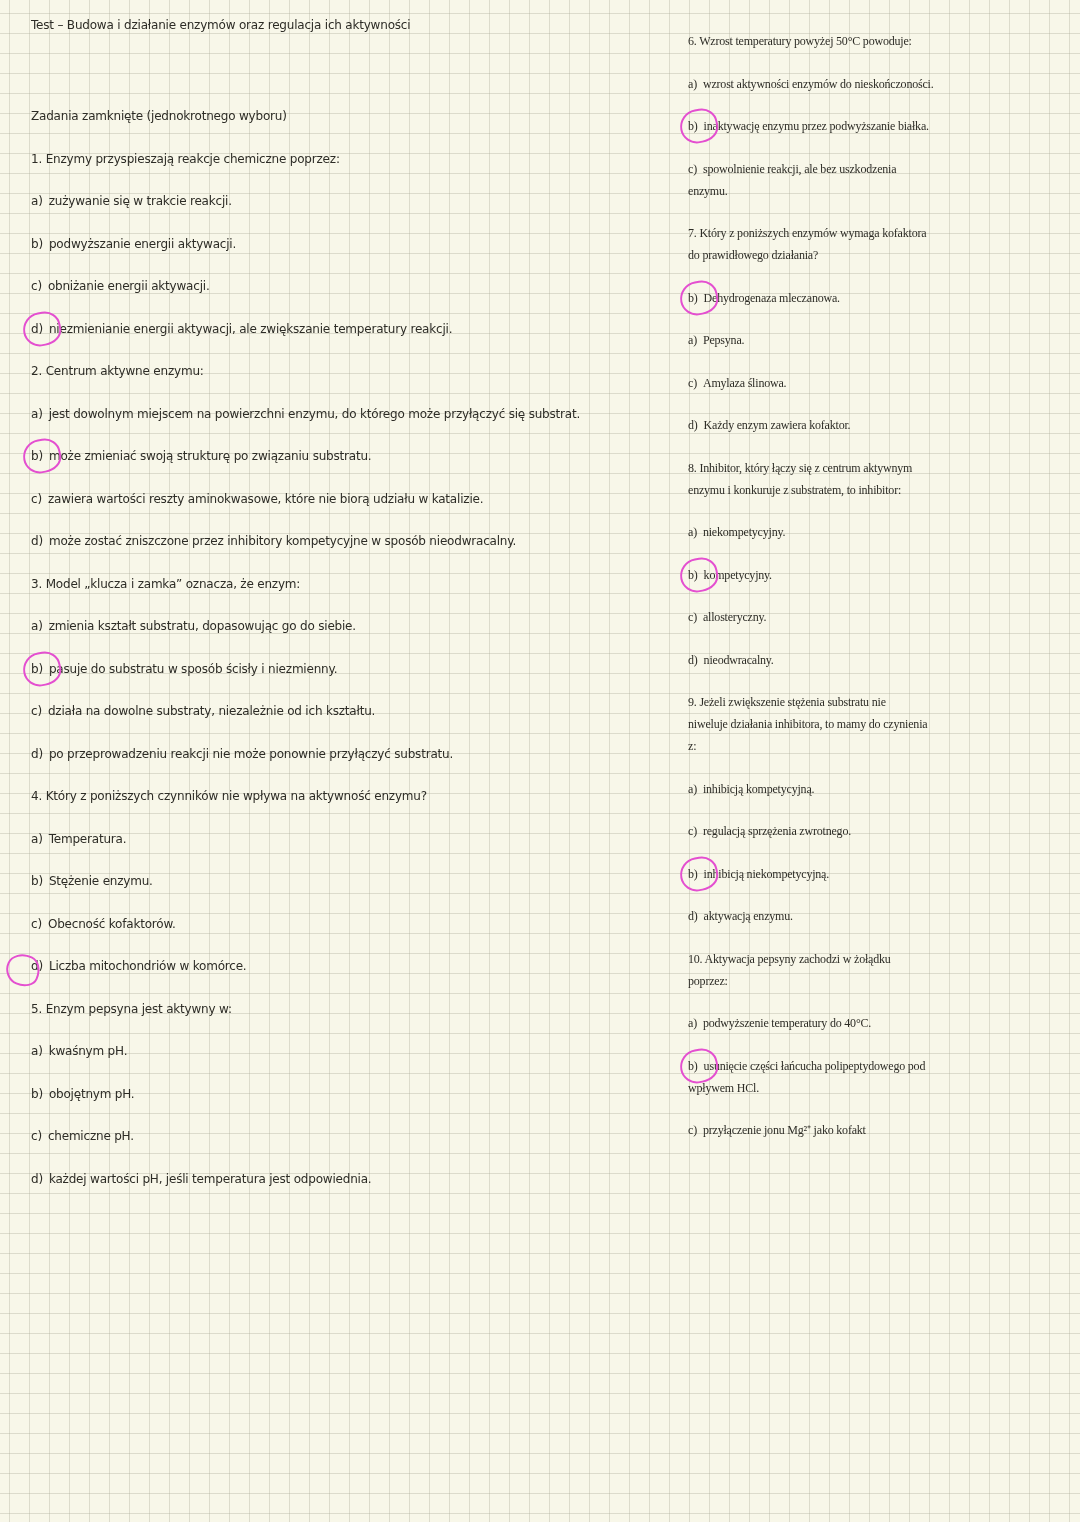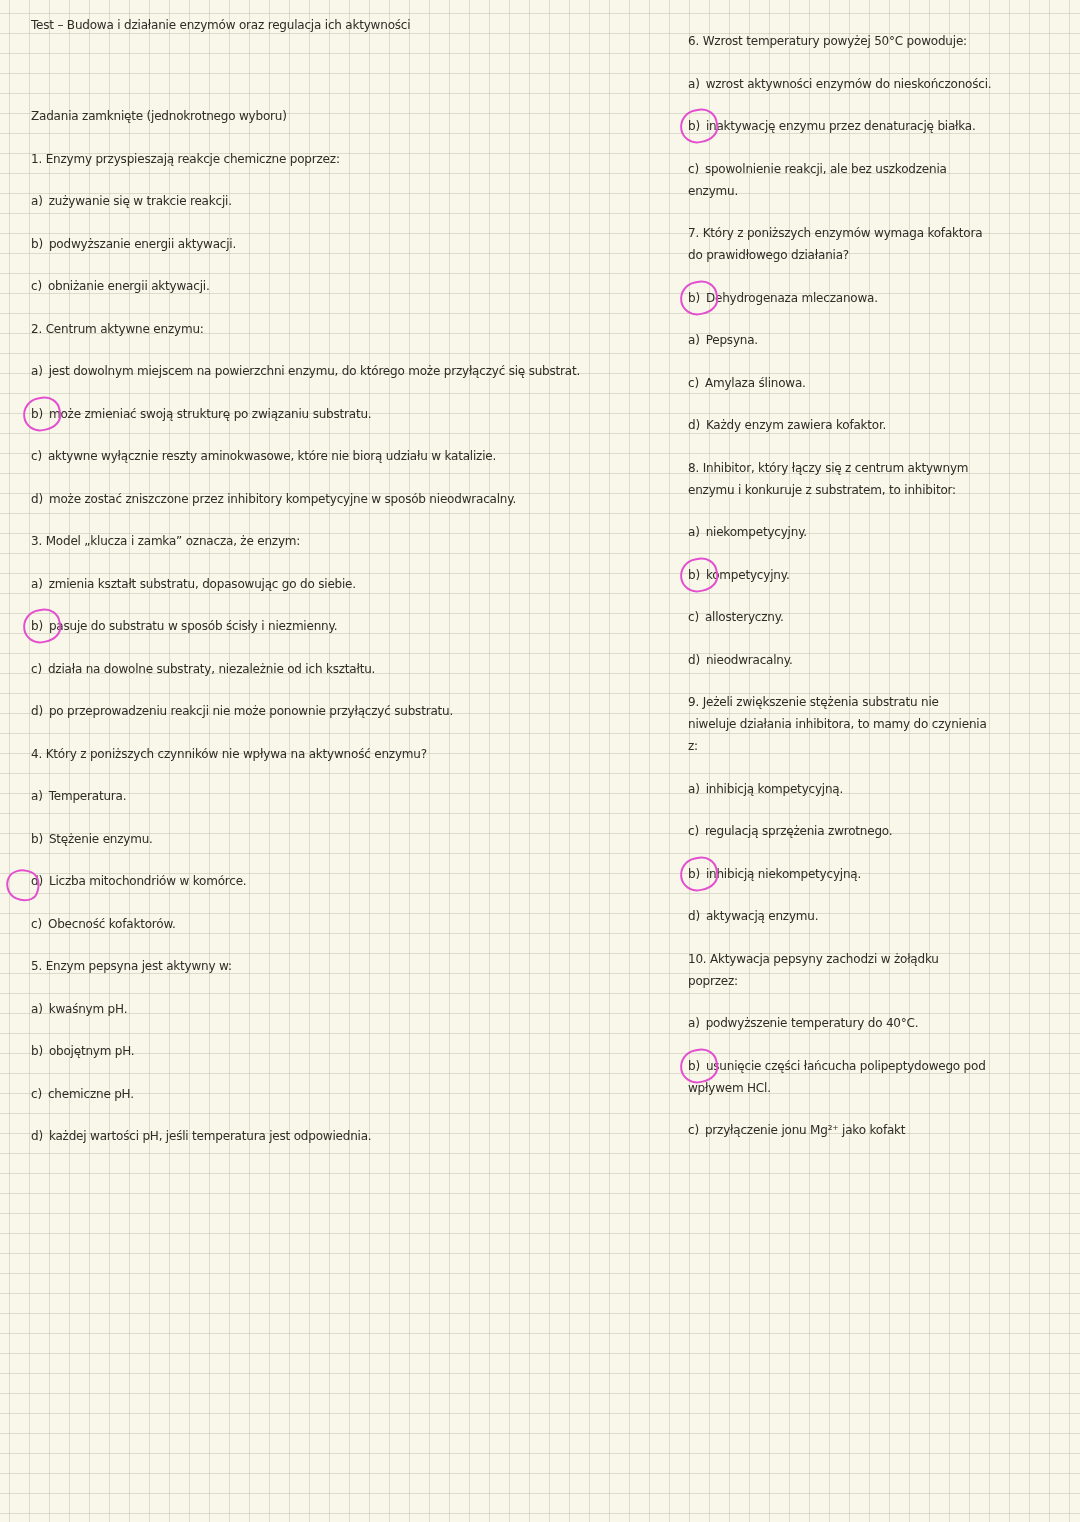--- a/index.html
+++ b/index.html
@@ -14,21 +14,21 @@
     background-size: 20px 20px;
     background-position: 9px 13px;
     overflow:hidden;
     font-family:"DejaVu Sans", sans-serif;
     color: var(--ink, #2d2c26);
     font-size:12px;
     letter-spacing:-0.2px;
   }
   .column { position:absolute; }
   .column.left  { left:31px;  top:14px; width:645px; }
-  .column.right { left:688px; top:30px; width:372px; }
+  .column.right { left:688px; top:30px; width:372px;font-family:Liberation Serif, serif; }
 
   .doc-title, .section-heading, .q-head, .option {
     line-height:22px;
     white-space:pre-line;
     margin:0 0 20.5px 0;
   }
   .doc-title { margin-bottom:69px; }
 
   .letter-wrap { position:relative; display:inline-block; margin-right:6px; }
   .mark {
@@ -56,67 +56,68 @@
     <div class="section-heading">Zadania zamknięte (jednokrotnego wyboru)</div>
 
   <div class="q-head">1. Enzymy przyspieszają reakcje chemiczne poprzez:</div>
 
   <div class="option"><span class="letter-wrap"><span class="letter">a)</span></span><span class="opt-text">zużywanie się w trakcie reakcji.</span></div>
 
   <div class="option"><span class="letter-wrap"><span class="letter">b)</span></span><span class="opt-text">podwyższanie energii aktywacji.</span></div>
 
   <div class="option"><span class="letter-wrap"><span class="letter">c)</span></span><span class="opt-text">obniżanie energii aktywacji.</span></div>
 
+  <div class="option"><span class="letter-wrap"><span class="letter">d)</span><span class="mark ring"></span></span><span class="opt-text">niezmienianie energii aktywacji, ale zwiększanie temperatury reakcji.</span></div>
 
   <div class="q-head">2. Centrum aktywne enzymu:</div>
 
   <div class="option"><span class="letter-wrap"><span class="letter">a)</span></span><span class="opt-text">jest dowolnym miejscem na powierzchni enzymu, do którego może przyłączyć się substrat.</span></div>
 
   <div class="option"><span class="letter-wrap"><span class="letter">b)</span><span class="mark ring"></span></span><span class="opt-text">może zmieniać swoją strukturę po związaniu substratu.</span></div>
 
-  <div class="option"><span class="letter-wrap"><span class="letter">c)</span></span><span class="opt-text">aktywne wyłącznie reszty aminokwasowe, które nie biorą udziału w katalizie.</span></div>
+  <div class="option"><span class="letter-wrap"><span class="letter">c)</span></span><span class="opt-text">zawiera wartości reszty aminokwasowe, które nie biorą udziału w katalizie.</span></div>
 
   <div class="option"><span class="letter-wrap"><span class="letter">d)</span></span><span class="opt-text">może zostać zniszczone przez inhibitory kompetycyjne w sposób nieodwracalny.</span></div>
 
   <div class="q-head">3. Model „klucza i zamka” oznacza, że enzym:</div>
 
   <div class="option"><span class="letter-wrap"><span class="letter">a)</span></span><span class="opt-text">zmienia kształt substratu, dopasowując go do siebie.</span></div>
 
   <div class="option"><span class="letter-wrap"><span class="letter">b)</span><span class="mark ring"></span></span><span class="opt-text">pasuje do substratu w sposób ścisły i niezmienny.</span></div>
 
   <div class="option"><span class="letter-wrap"><span class="letter">c)</span></span><span class="opt-text">działa na dowolne substraty, niezależnie od ich kształtu.</span></div>
 
   <div class="option"><span class="letter-wrap"><span class="letter">d)</span></span><span class="opt-text">po przeprowadzeniu reakcji nie może ponownie przyłączyć substratu.</span></div>
 
   <div class="q-head">4. Który z poniższych czynników nie wpływa na aktywność enzymu?</div>
 
   <div class="option"><span class="letter-wrap"><span class="letter">a)</span></span><span class="opt-text">Temperatura.</span></div>
 
   <div class="option"><span class="letter-wrap"><span class="letter">b)</span></span><span class="opt-text">Stężenie enzymu.</span></div>
 
+  <div class="option"><span class="letter-wrap"><span class="letter">c)</span></span><span class="opt-text">Obecność kofaktorów.</span></div>
+
   <div class="option"><span class="letter-wrap"><span class="letter">d)</span><span class="mark blob"></span></span><span class="opt-text">Liczba mitochondriów w komórce.</span></div>
-
-  <div class="option"><span class="letter-wrap"><span class="letter">c)</span></span><span class="opt-text">Obecność kofaktorów.</span></div>
 
   <div class="q-head">5. Enzym pepsyna jest aktywny w:</div>
 
   <div class="option"><span class="letter-wrap"><span class="letter">a)</span></span><span class="opt-text">kwaśnym pH.</span></div>
 
   <div class="option"><span class="letter-wrap"><span class="letter">b)</span></span><span class="opt-text">obojętnym pH.</span></div>
 
   <div class="option"><span class="letter-wrap"><span class="letter">c)</span></span><span class="opt-text">chemiczne pH.</span></div>
 
   <div class="option"><span class="letter-wrap"><span class="letter">d)</span></span><span class="opt-text">każdej wartości pH, jeśli temperatura jest odpowiednia.</span></div>
 </div>
   <div class="column right">
   <div class="q-head">6. Wzrost temperatury powyżej 50°C powoduje:</div>
 
   <div class="option"><span class="letter-wrap"><span class="letter">a)</span></span><span class="opt-text">wzrost aktywności enzymów do nieskończoności.</span></div>
 
-  <div class="option"><span class="letter-wrap"><span class="letter">b)</span><span class="mark ring"></span></span><span class="opt-text">inaktywację enzymu przez denaturację białka.</span></div>
+  <div class="option"><span class="letter-wrap"><span class="letter">b)</span><span class="mark ring"></span></span><span class="opt-text">inaktywację enzymu przez podwyższanie białka.</span></div>
 
   <div class="option"><span class="letter-wrap"><span class="letter">c)</span></span><span class="opt-text">spowolnienie reakcji, ale bez uszkodzenia
 enzymu.</span></div>
 
 
   <div class="q-head">7. Który z poniższych enzymów wymaga kofaktora
 do prawidłowego działania?</div>
 
   <div class="option"><span class="letter-wrap"><span class="letter">b)</span><span class="mark ring"></span></span><span class="opt-text">Dehydrogenaza mleczanowa.</span></div>
 

